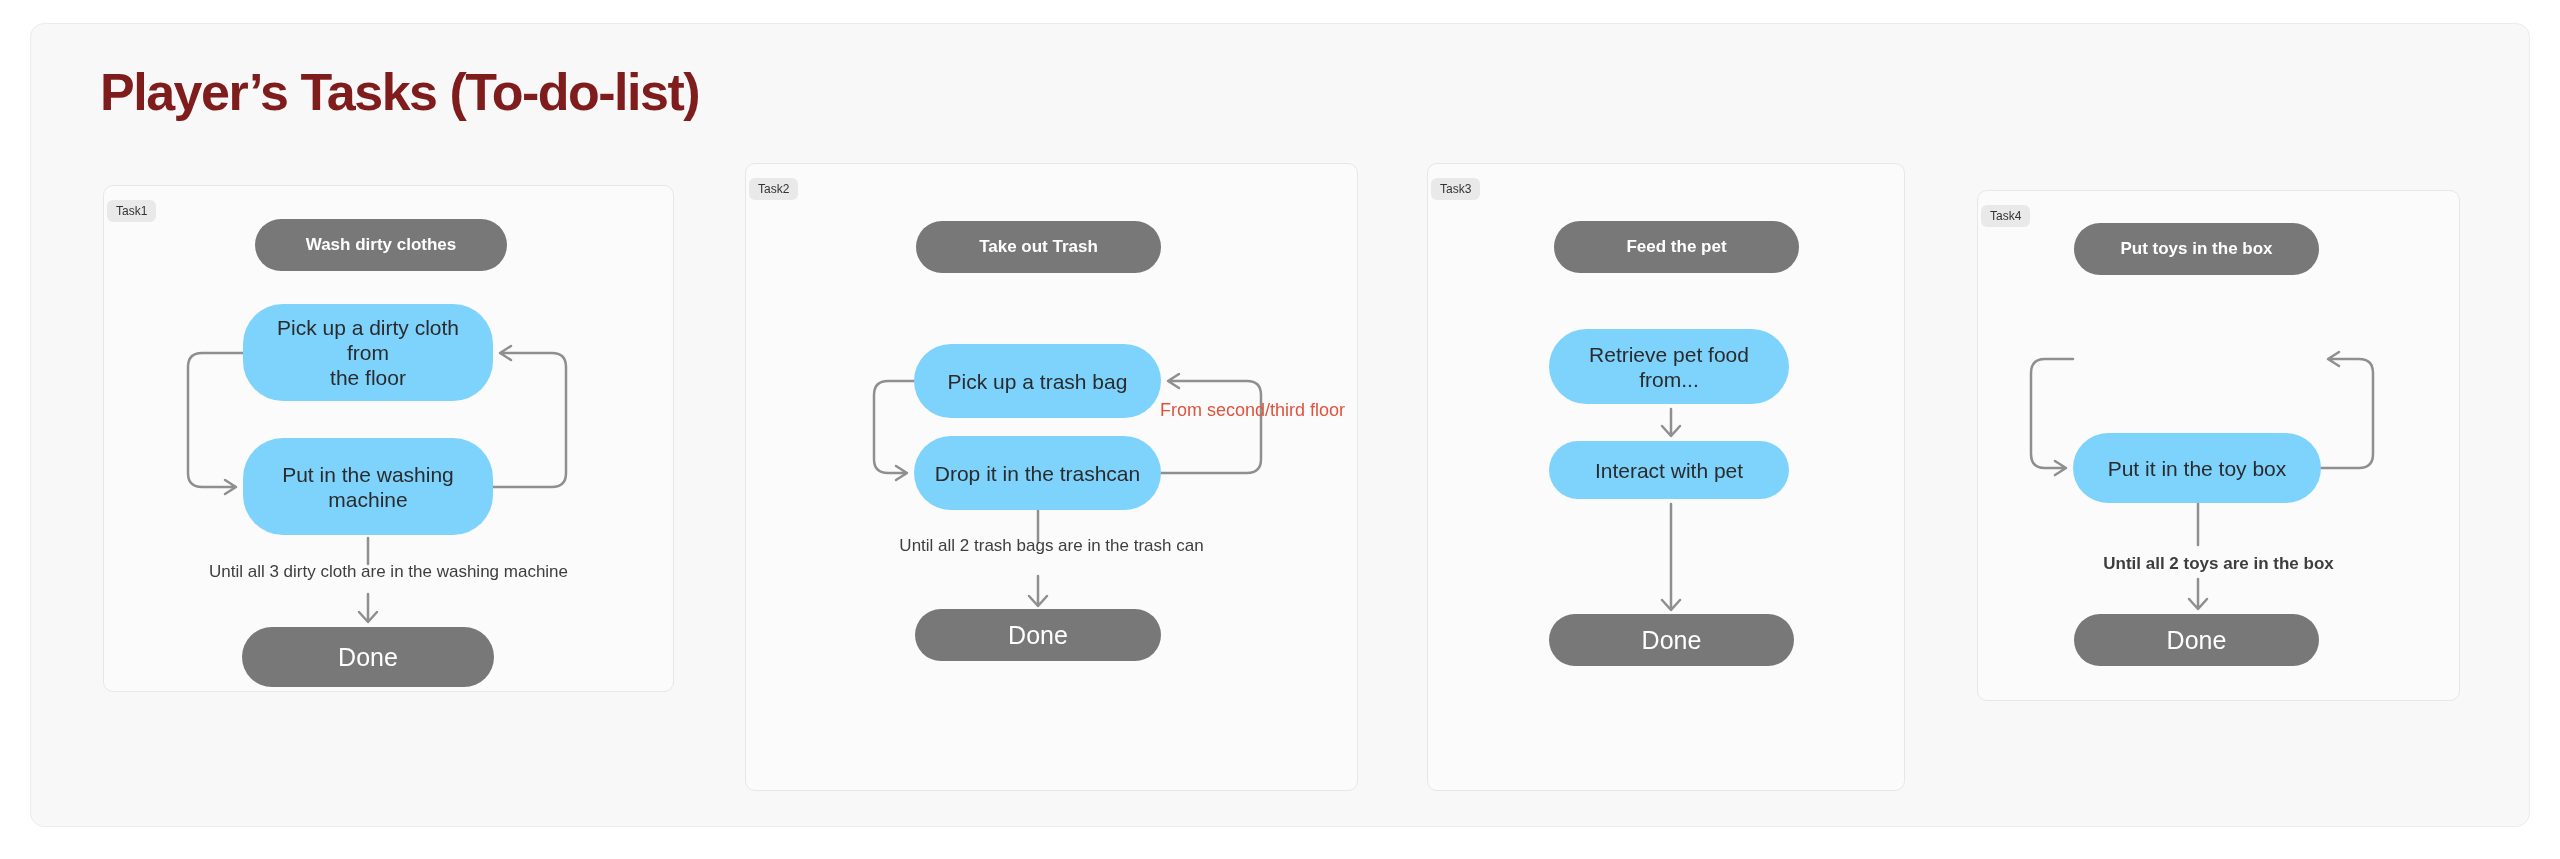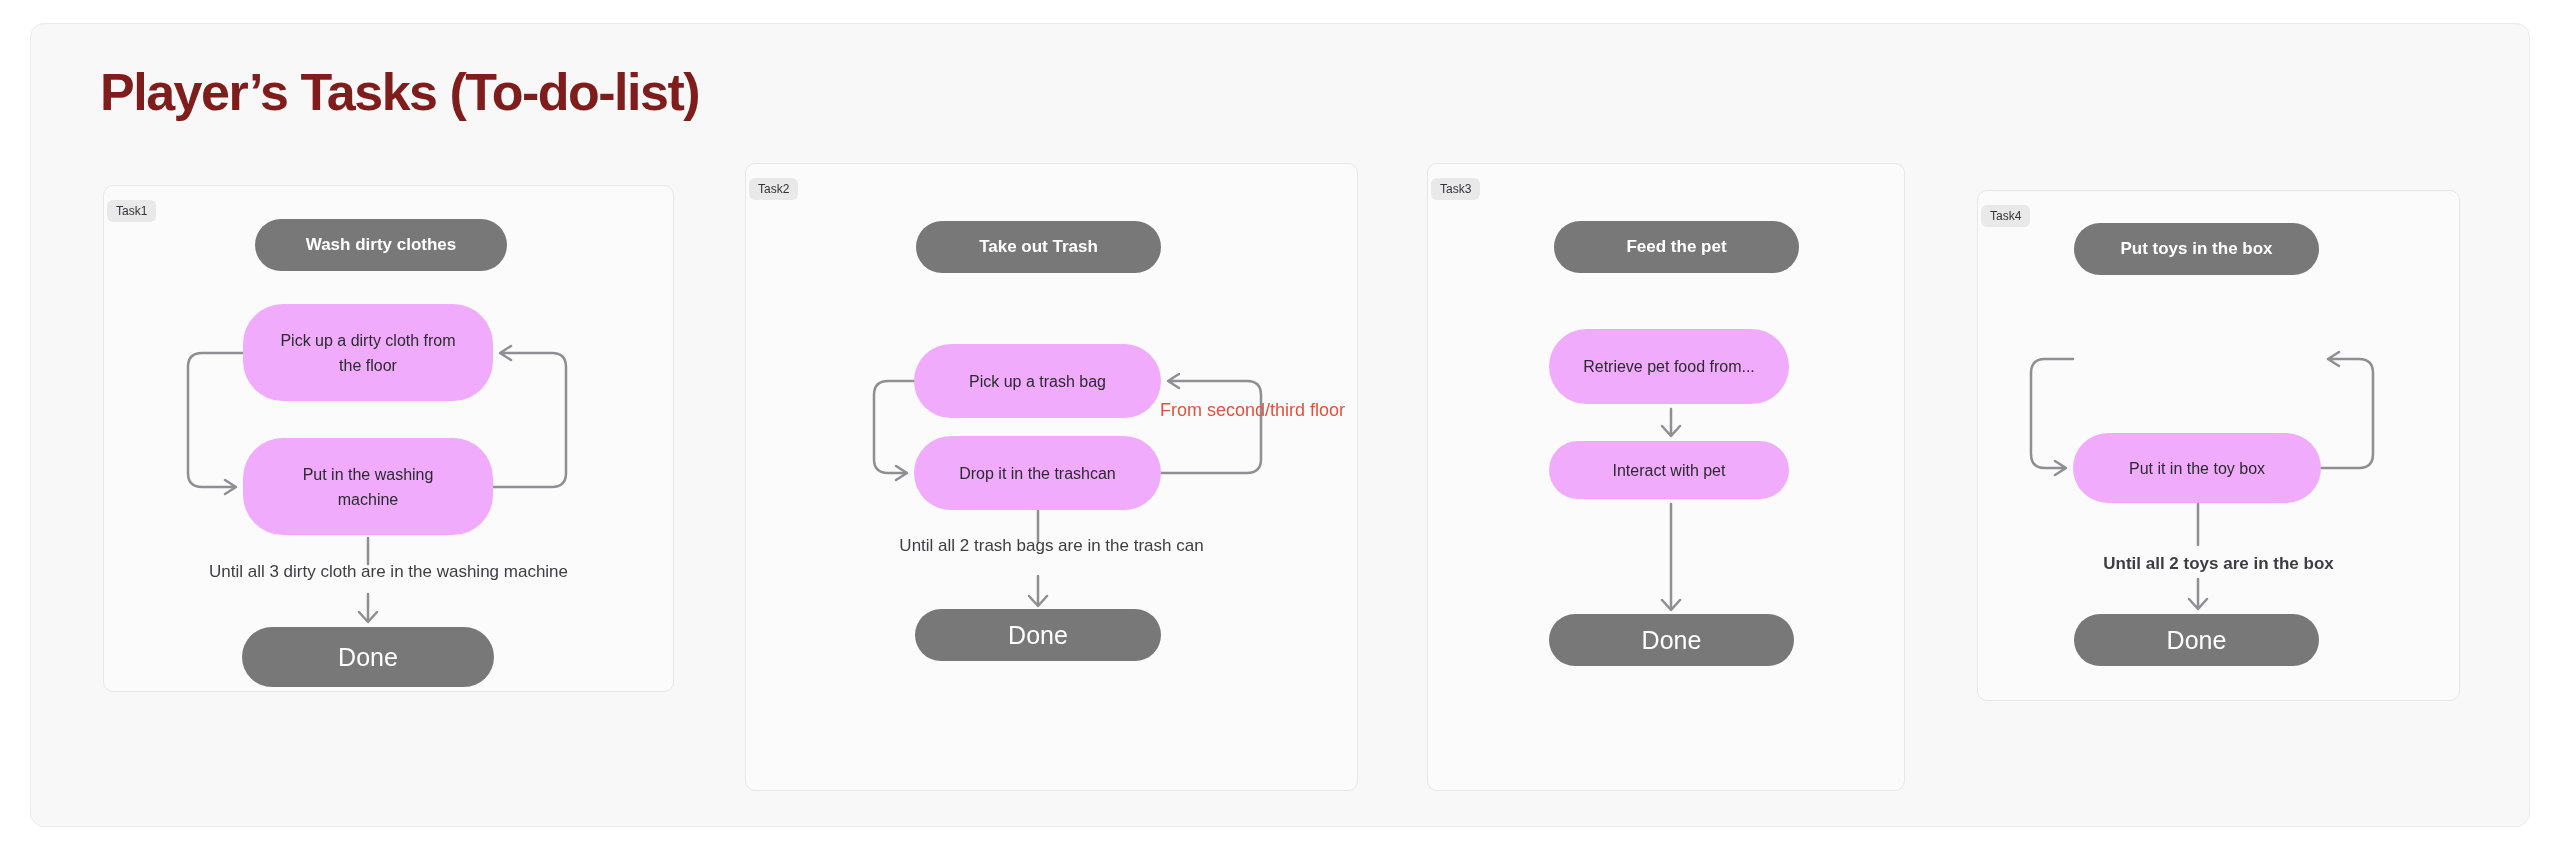--- a/index.html
+++ b/index.html
@@ -31,21 +31,21 @@
   .wires path{stroke:#8f8f92;stroke-width:2.5;fill:none;stroke-linecap:round;stroke-linejoin:round;}
   .pill{
     position:absolute;z-index:2;box-sizing:border-box;
     display:flex;align-items:center;justify-content:center;text-align:center;
   }
   .pill.dark{
     background:#787878;color:#ffffff;font-weight:700;font-size:17px;
     border-radius:26px;
   }
   .pill.light{
-    background:#f0abfc;color:#2b2b2d;font-size:16px;line-height:25px;
+    background:#7dd3fc;color:#2b2b2d;font-size:21px;line-height:25px;
     border-radius:40px;padding:0 14px;white-space:pre-line;
   }
   .pill.done{
     background:#787878;color:#ffffff;font-size:25px;border-radius:30px;
   }
   .note{
     position:absolute;left:0;width:100%;text-align:center;z-index:2;
     font-size:17px;color:#3e3e40;
   }
   .annotation{

